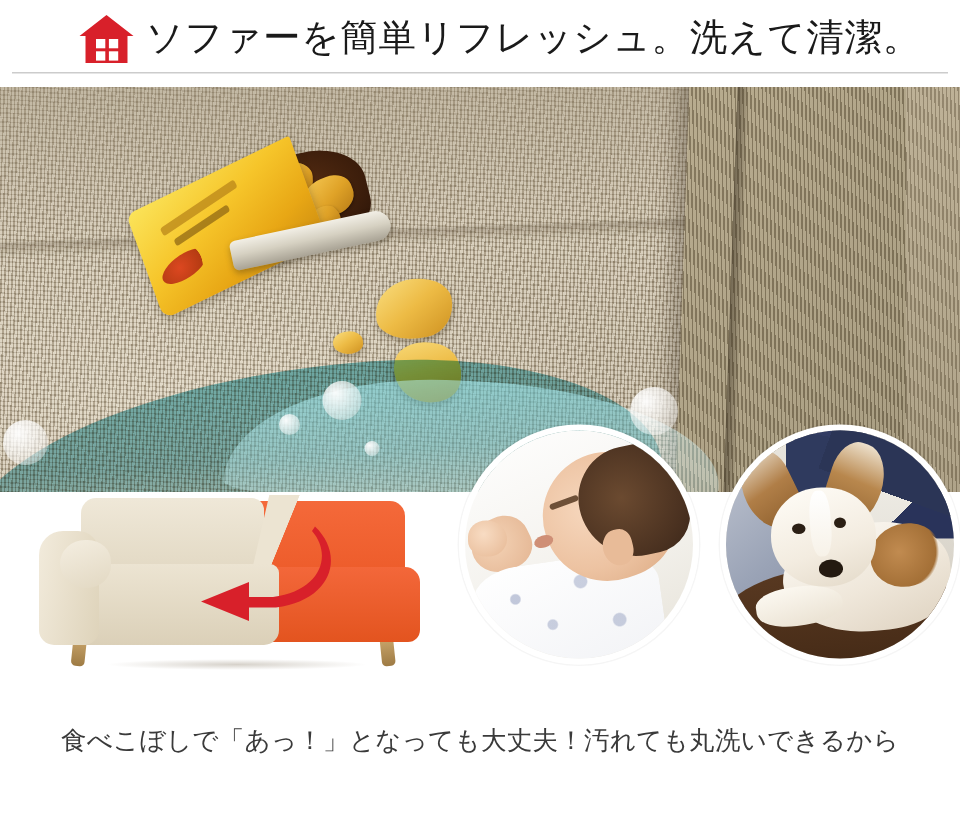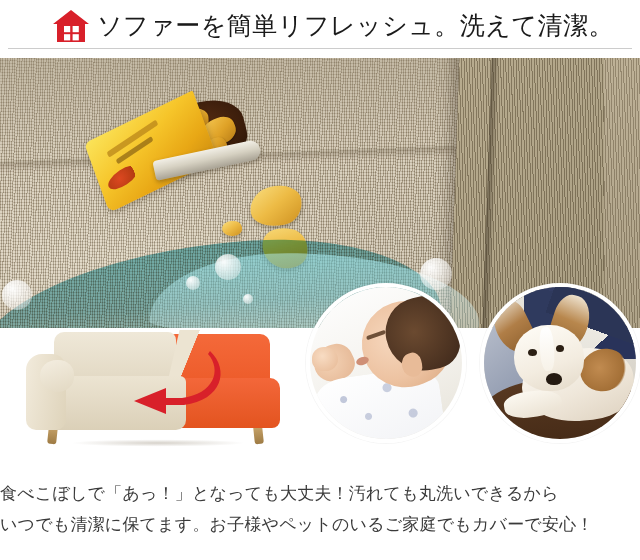--- a/index.html
+++ b/index.html
@@ -532,21 +532,21 @@
     background: linear-gradient(170deg, #fdfaf3 0%, #e9e0d0 100%);
     border-radius: 40% 50% 46% 44%;
     transform: rotate(-8deg);
   }
 
   
   .footer {
     position: absolute;
     left: 0; top: 478px;
     width: 640px;
-    text-align: left;
+    text-align: center;
   }
   .footer-line {
     font-size: 17px;
     line-height: 31px;
     color: #3a3a3a;
     letter-spacing: 0.2px;
     white-space: nowrap;
   }
 </style>
 </head>
@@ -652,14 +652,13 @@
   <div class="dog-ear-r"></div>
   <div class="dog-head"></div>
   <div class="dog-blaze"></div>
   <div class="dog-eye-l"></div>
   <div class="dog-eye-r"></div>
   <div class="dog-nose"></div>
 </div>
 
 <div class="footer">
   <div class="footer-line">食べこぼしで「あっ！」となっても大丈夫！汚れても丸洗いできるから</div>
-  <div class="footer-line">いつでも清潔に保てます。お子様やペットのいるご家庭でもカバーで安心！</div>
 </div>
 
 </body></html>

